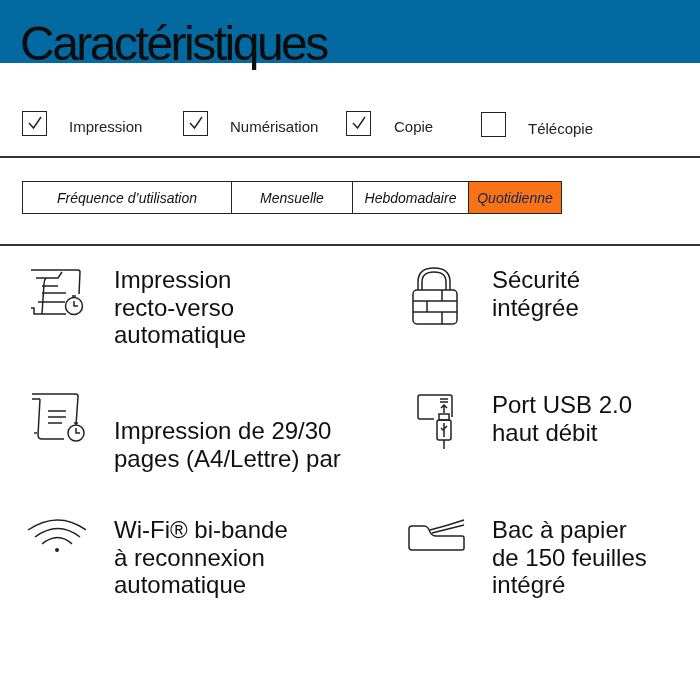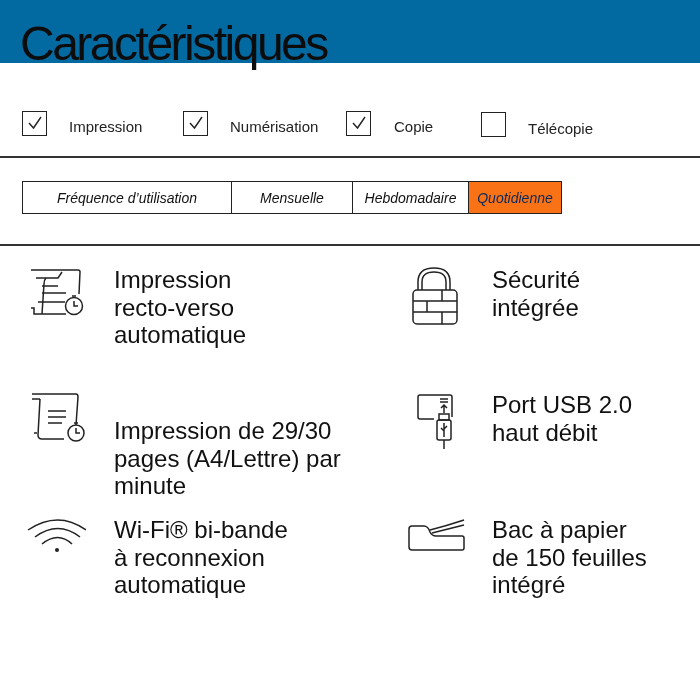--- a/index.html
+++ b/index.html
@@ -125,21 +125,20 @@
       <path d="M6 42 H9"></path>
       <path d="M20 20 H38 M20 26 H38 M20 32 H34"></path>
       <circle cx="48" cy="42" r="8"></circle>
       <path d="M48 37 V42 H52"></path>
       <path d="M46 32 H50"></path>
     </svg>
   </span>
   <div class="feature-text" style="left:86px; top:0px;margin-top:26px;">
     <div>Impression de 29/30</div>
     <div>pages (A4/Lettre) par</div>
-    <div>minute</div>
   </div>
 </div>
 
 <div class="feature" style="left:410px; top:391px;">
   <span class="feature-icon">
     <svg viewBox="0 0 60 60" fill="none" stroke="#222" stroke-width="1.5">
       <path d="M24 28 H10 Q8 28 8 26 V6 Q8 4 10 4 H40 Q42 4 42 6 V26"></path>
       <path d="M30 8 H38 M30 11 H38"></path>
       <path d="M34 14 V22 M31 17 L34 14 L37 17"></path>
       <rect x="29" y="23" width="10" height="6"></rect>

